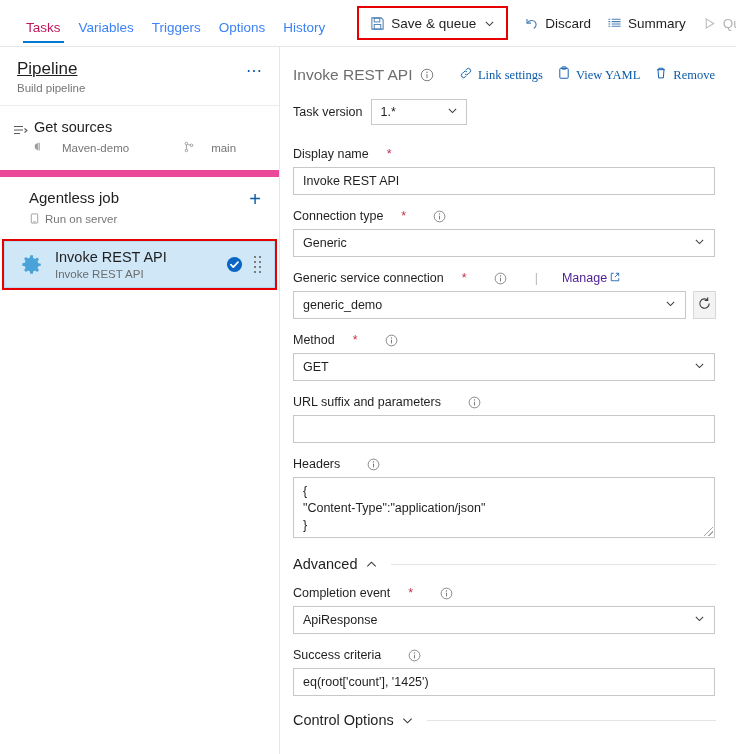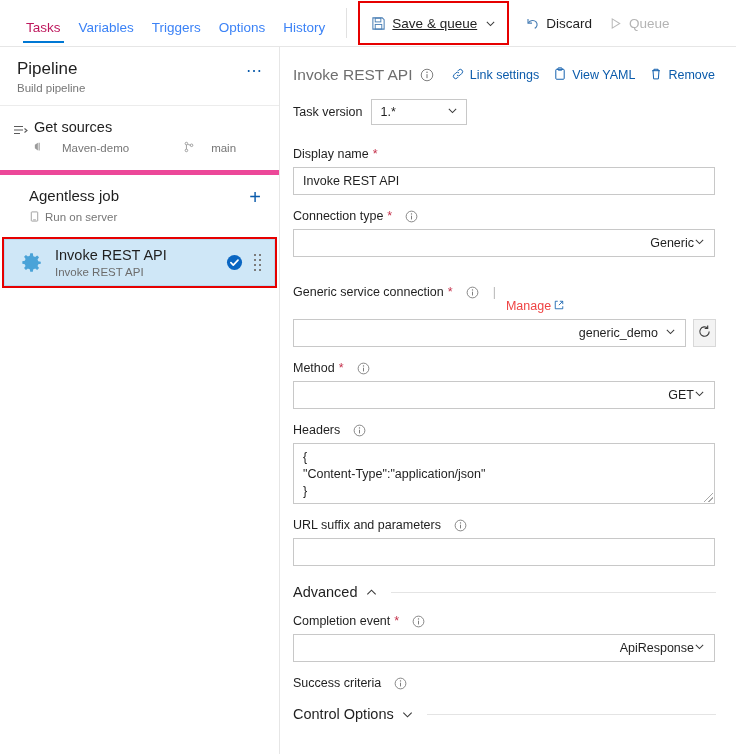--- a/index.html
+++ b/index.html
@@ -66,22 +66,21 @@
     white-space: nowrap;
   }
   .cmd.disabled { color: #b4b4b4; cursor: default; }
   .cmd .ic { display: flex; align-items: center; }
   .save-wrap {
     border: 2px solid #e60000;
     padding: 1px 3px;
     display: flex;
     align-items: center;
     margin-left: 2px;
-    height: 44px;
-    text-decoration: underline;
+    height: 34px;
   }
   .chev-sm { margin-left: 2px; display: flex; }
 
   
   .body { display: flex; height: 707px; }
 
   
   .left {
     width: 280px;
     border-right: 1px solid #e6e6e6;
@@ -89,36 +88,36 @@
     position: relative;
     flex: 0 0 280px;
   }
   .pipeline-head {
     padding: 12px 14px 11px 17px;
     border-bottom: 1px solid #ececec;
     display: flex;
     align-items: flex-start;
   }
   .ph-texts { flex: 1; }
-  .ph-title { font-size: 17px; color: #1f1f1f; line-height: 1.15; }
+  .ph-title { font-size: 17px; color: #1f1f1f; line-height: 1.15; text-decoration: underline; }
   .ph-sub { font-size: 11.5px; color: #767676; margin-top: 3px; }
   .ellipsis-btn {
     color: #0b5bab;
     font-size: 16px;
     letter-spacing: 1px;
     cursor: pointer;
     line-height: 1;
     padding: 4px 2px;
   }
 
   .src-row {
     display: flex;
     align-items: flex-start;
     padding: 13px 14px 13px 8px;
-    border-bottom: 5px solid #ec4899;
+    border-bottom: 7px solid #ec4899;
     cursor: pointer;
   }
   .src-icon { width: 26px; flex: 0 0 26px; padding-top: 4px; display:flex; justify-content:center; }
   .src-main { flex: 1; }
   .src-title { font-size: 14.5px; color: #1f1f1f; line-height: 1.2; }
   .src-meta { display: flex; align-items: center; margin-top: 3px; gap: 16px; }
   .src-meta .mtext { font-size: 11.5px; color: #767676; }
   .src-meta .gap { width: 22px; }
 
   .job-row {
@@ -169,20 +168,21 @@
     font-size: 15.5px;
     color: #6e6e6e;
     font-weight: 400;
   }
   .panel-actions {
     margin-left: auto;
     display: flex;
     align-items: center;
     gap: 14px;
     padding-right: 1px;
+    font-family: Liberation Serif, serif;
   }
   .pa {
     display: flex;
     align-items: center;
     gap: 5px;
     color: #0b5bab;
     font-size: 12.5px;
     cursor: pointer;
     white-space: nowrap;
   }
@@ -208,26 +208,26 @@
   }
   .sel-sm .v { flex: 1; color: #1f1f1f; }
 
   .field { margin-top: 14px; }
   .flabel {
     display: flex;
     align-items: center;
     font-size: 12.5px;
     color: #1f1f1f;
     margin-bottom: 6px;
-    gap: 3px;
+    gap: 17px;
   }
   .req { color: #c4314b; margin-left: 1px; }
   .flabel .info-ic { margin-left: 10px; }
   .pipe-sep { color: #b9b9b9; margin: 0 7px 0 11px; }
-  .manage-link { color: #ef4444; cursor: pointer; display: inline-flex; align-items: flex-end; gap: 3px; margin-top: 28px; }
+  .manage-link { color: #4c1d95; cursor: pointer; display: inline-flex; align-items: flex-end; gap: 3px; }
 
   .inp {
     width: 422px;
     height: 28px;
     border: 1px solid #c8c8c8;
     background: #fff;
     display: flex;
     align-items: center;
     padding: 0 9px;
     font-size: 12.5px;
@@ -239,21 +239,21 @@
     width: 422px;
     height: 28px;
     border: 1px solid #c8c8c8;
     background: #fff;
     display: flex;
     align-items: center;
     padding: 0 9px;
     font-size: 12.5px;
     cursor: pointer;
   }
-  .sel .v { flex: 1; color: #1f1f1f; text-align: right; }
+  .sel .v { flex: 1; color: #1f1f1f; }
   .conn-row { display: flex; align-items: stretch; gap: 7px; }
   .sel.narrow { width: 446px; gap: 7px; }
   .refresh-btn {
     width: 26px;
     height: 28px;
     border: 1px solid #d8d8d8;
     background: #f3f3f3;
     display: flex;
     align-items: center;
     justify-content: center;
@@ -328,20 +328,31 @@
     <div class="cmd" style="margin-left:8px;">
       <span class="ic">
         <svg width="15" height="15" viewBox="0 0 16 16">
             <path d="M3.5 7.5c2-3.2 6.2-3.6 8.3-1.2 2 2.3 1.2 5.6-1.4 6.9" fill="none" stroke="#4a7fb5" stroke-width="1.2"></path>
             <path d="M3.2 3.2v4.4h4.3" fill="none" stroke="#4a7fb5" stroke-width="1.2"></path>
           </svg>
       </span>
       <span>Discard</span>
     </div>
 
+    <div class="cmd">
+      <span class="ic">
+        <svg width="15" height="15" viewBox="0 0 16 16">
+            <g stroke="#4a7fb5" stroke-width="1.1">
+              <path d="M1.5 3.5h2M1.5 6h2M1.5 8.5h2M1.5 11h2"></path>
+              <path d="M5 3.5h9.5M5 6h9.5M5 8.5h9.5M5 11h9.5"></path>
+            </g>
+          </svg>
+      </span>
+      <span>Summary</span>
+    </div>
 
     <div class="cmd disabled">
       <span class="ic">
         <svg width="15" height="15" viewBox="0 0 16 16">
             <path d="M4.5 3l8 5-8 5V3z" fill="none" stroke="#b9b9b9" stroke-width="1.1"></path>
           </svg>
       </span>
       <span>Queue</span>
     </div>
 
@@ -590,46 +601,46 @@
         <span>
           <svg width="11" height="11" viewBox="0 0 12 12">
               <path d="M2 4.2l4 4 4-4" fill="none" stroke="#3b3b3b" stroke-width="1.1"></path>
             </svg>
         </span>
       </div>
     </div>
 
     <div class="field">
       <div class="flabel">
+        <span>URL suffix and parameters</span>
+        <span class="info-ic">
+          <svg width="13" height="13" viewBox="0 0 16 16">
+              <circle cx="8" cy="8" r="6.6" fill="none" stroke="#6e6e6e" stroke-width="1"></circle>
+              <circle cx="8" cy="4.8" r="0.85" fill="#6e6e6e"></circle>
+              <path d="M8 7v4.6" stroke="#6e6e6e" stroke-width="1.1"></path>
+            </svg>
+        </span>
+      </div>
+      <div class="inp empty"></div>
+    </div>
+
+    <div class="field">
+      <div class="flabel">
         <span>Headers</span>
         <span class="info-ic">
           <svg width="13" height="13" viewBox="0 0 16 16">
               <circle cx="8" cy="8" r="6.6" fill="none" stroke="#6e6e6e" stroke-width="1"></circle>
               <circle cx="8" cy="4.8" r="0.85" fill="#6e6e6e"></circle>
               <path d="M8 7v4.6" stroke="#6e6e6e" stroke-width="1.1"></path>
             </svg>
         </span>
       </div>
       <div class="ta">{
 "Content-Type":"application/json"
 }</div>
-    </div>
-
-    <div class="field">
-      <div class="flabel">
-        <span>URL suffix and parameters</span>
-        <span class="info-ic">
-          <svg width="13" height="13" viewBox="0 0 16 16">
-              <circle cx="8" cy="8" r="6.6" fill="none" stroke="#6e6e6e" stroke-width="1"></circle>
-              <circle cx="8" cy="4.8" r="0.85" fill="#6e6e6e"></circle>
-              <path d="M8 7v4.6" stroke="#6e6e6e" stroke-width="1.1"></path>
-            </svg>
-        </span>
-      </div>
-      <div class="inp empty"></div>
     </div>
 
     <div class="section-head">
       <span class="st">Advanced</span>
       <span class="cv">
         <svg width="13" height="13" viewBox="0 0 14 14">
             <path d="M2.5 9l4.5-4.5L11.5 9" fill="none" stroke="#3b3b3b" stroke-width="1.2"></path>
           </svg>
       </span>
       <span class="rule"></span>
@@ -661,20 +672,21 @@
       <div class="flabel">
         <span>Success criteria</span>
         <span class="info-ic">
           <svg width="13" height="13" viewBox="0 0 16 16">
               <circle cx="8" cy="8" r="6.6" fill="none" stroke="#6e6e6e" stroke-width="1"></circle>
               <circle cx="8" cy="4.8" r="0.85" fill="#6e6e6e"></circle>
               <path d="M8 7v4.6" stroke="#6e6e6e" stroke-width="1.1"></path>
             </svg>
         </span>
       </div>
+      <div class="inp">eq(root['count'], '1425')</div>
     </div>
 
     <div class="section-head" style="margin-top:16px;">
       <span class="st">Control Options</span>
       <span class="cv">
         <svg width="13" height="13" viewBox="0 0 14 14">
             <path d="M2.5 5l4.5 4.5L11.5 5" fill="none" stroke="#3b3b3b" stroke-width="1.2"></path>
           </svg>
       </span>
       <span class="rule"></span>

